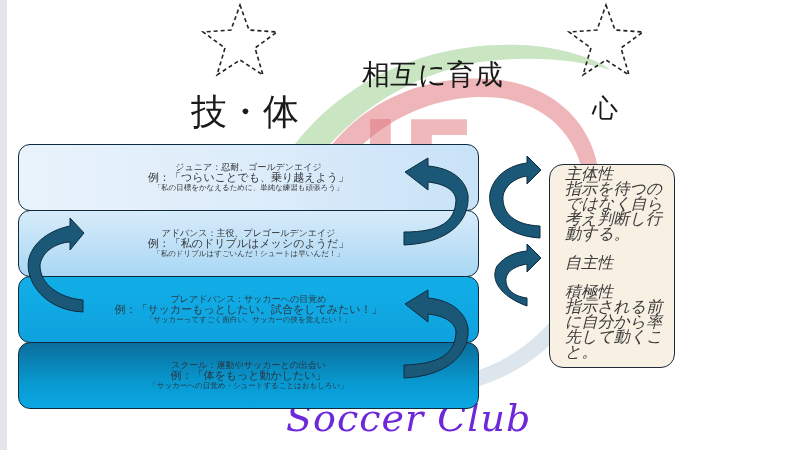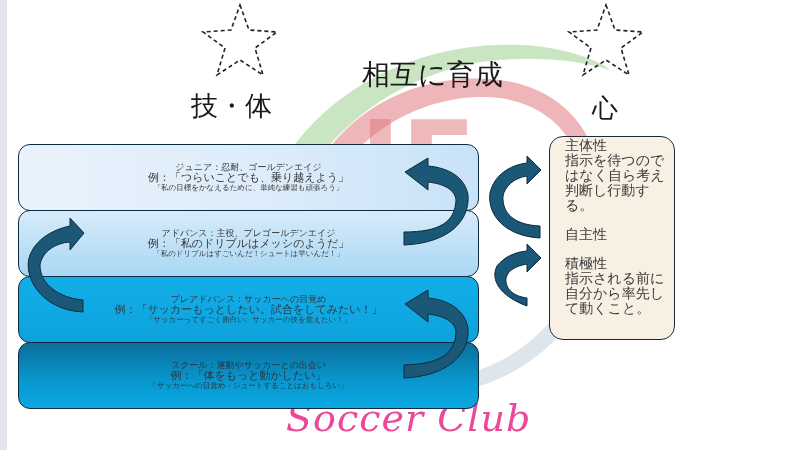--- a/index.html
+++ b/index.html
@@ -9,28 +9,28 @@
       font-family: "DejaVu Sans", sans-serif;
     }
     .left-strip {
       position: absolute; left: 0; top: 0; width: 7px; height: 450px;
       background: #e4e5ea;
     }
     .watermark { position: absolute; left: 0; top: 0; width: 800px; height: 450px; pointer-events: none; }
     .watermark-text {
       position: absolute; left: 286px; top: 396px;
       font-family: "DejaVu Serif", serif; font-style: italic;
-      font-size: 38px; color: #ec4899; letter-spacing: 1px;
+      font-size: 38px; color: #6d28d9; letter-spacing: 1px;
     }
     .star { position: absolute; width: 78px; height: 74px; }
     .heading {
       position: absolute; font-family: "DejaVu Sans", sans-serif;
       color: #1a1a1a; font-weight: 300; white-space: nowrap;
     }
-    .h-skill { left: 191px; top: 88px; font-size: 27px; }
+    .h-skill { left: 191px; top: 88px; font-size: 36px; }
     .h-mutual { left: 362px; top: 56px; font-size: 28px; }
     .h-heart { left: 592px; top: 91px; font-size: 26px; }
 
     .stage {
       position: absolute; left: 18px; width: 461px;
       border: 1.5px solid #0d2b3e; border-radius: 12px;
       box-sizing: border-box;
       display: flex; flex-direction: column; align-items: center; justify-content: center;
       text-align: center; color: #333;
       font-family: "DejaVu Sans", sans-serif;
@@ -41,26 +41,26 @@
     .s-junior { top: 144px; height: 67px; background: linear-gradient(to right, #e9f3fc 0%, #dcecfa 55%, #c8e2f7 100%); }
     .s-advance { top: 210px; height: 67px; background: linear-gradient(to bottom, #d7ebfa 0%, #a9d7f4 100%); }
     .s-preadvance { top: 276px; height: 67px; background: linear-gradient(to bottom, #12aee8 0%, #0ea2dd 100%); }
     .s-school { top: 342px; height: 67px; background: linear-gradient(to bottom, #0b6e9c 0%, #0898cf 60%, #0ba8e4 100%); }
     .s-preadvance .line1, .s-preadvance .line2, .s-preadvance .line3 { color: #2a3a44; }
     .s-school .line1, .s-school .line2, .s-school .line3 { color: #2a3540; }
 
     .arrows { position: absolute; left: 0; top: 0; width: 800px; height: 450px; }
 
     .heart-box {
-      position: absolute; left: 549px; top: 136px; width: 126px; height: 204px;
+      position: absolute; left: 549px; top: 164px; width: 126px; height: 204px;
       border: 1.5px solid #1d2b36; border-radius: 14px; box-sizing: border-box;
       background: #f7f0e3;
       padding: 1px 6px 0 15px;
       font-family: "DejaVu Serif", serif; color: #3a3a3a;
-      font-size: 14px; line-height: 15px;
+      font-size: 16px; line-height: 15px; font-style: italic;
     }
     .heart-box .section { margin-bottom: 14px; }
     .heart-box .section:last-child { margin-bottom: 0; }
   </style>
 </head>
 <body>
 
 <div class="left-strip"></div>
 
 <svg class="watermark" viewBox="0 0 800 450">

